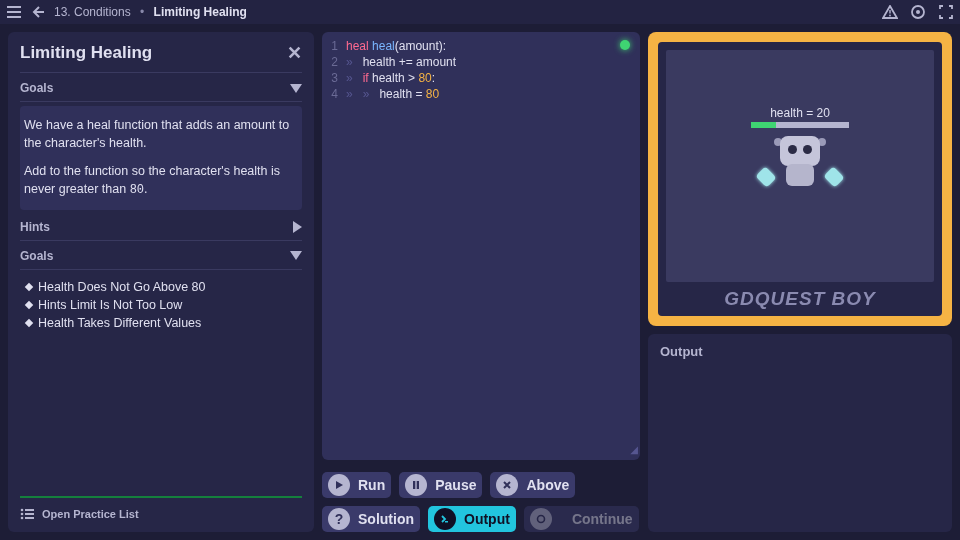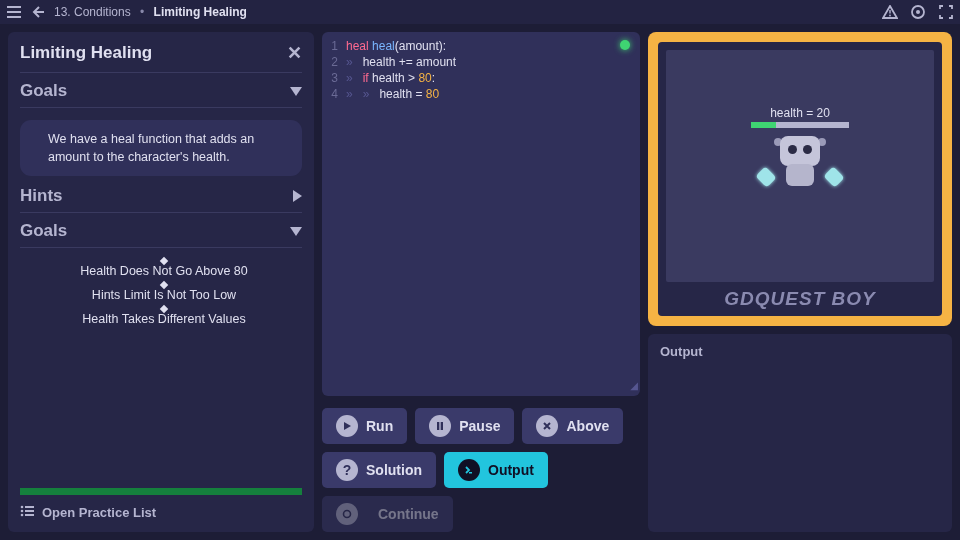--- a/index.html
+++ b/index.html
@@ -34,51 +34,51 @@
   .topbar .spacer { flex:1; }
   .topbar .right { display:flex; align-items:center; gap:12px; }
 
   
   .main { flex:1; display:flex; gap:8px; padding:8px; min-height:0; }
   .sidebar { width:306px; background:var(--panel); border-radius:6px; padding:10px 12px; display:flex; flex-direction:column; min-height:0; }
   .sidebar .title-row { display:flex; align-items:center; }
   .sidebar .title { font-size:17px; font-weight:700; flex:1; }
   .sidebar .close { font-size:18px; font-weight:700; color:var(--text-mid); cursor:pointer; }
   .sidebar hr { border:none; border-top:1px solid #3a3a60; margin:8px 0 4px; }
-  .section-head { display:flex; align-items:center; font-size:17px; font-weight:600; color:var(--text-mid); padding:4px 0; cursor:pointer; }
+  .section-head { display:flex; align-items:center; font-size:12px; font-weight:600; color:var(--text-mid); padding:4px 0; cursor:pointer; }
   .section-head .chev { width:0; height:0; }
   .chev-down { border-left:6px solid transparent; border-right:6px solid transparent; border-top:9px solid var(--text-mid); }
   .chev-right { border-top:6px solid transparent; border-bottom:6px solid transparent; border-left:9px solid var(--text-mid); }
   .section-head .lbl { flex:1; }
-  .goals-box { background:var(--panel-light); border-radius:11px; padding:10px 28px; font-size:12.5px; line-height:1.45; color:var(--text); margin:8px 0 6px; }
+  .goals-box { background:var(--panel-light); border-radius:4px; padding:10px 4px; font-size:12.5px; line-height:1.45; color:var(--text); margin:0 0 6px; }
   .goals-box p { margin:0 0 10px 0; }
   .goals-box p:last-child { margin-bottom:0; }
   .goals-box code { font-family:"Consolas","Courier New",monospace; font-size:12px; color:var(--text); }
   .checks { font-size:12.5px; padding:4px 0 0 6px; }
-  .checks .item { display:flex; align-items:center; gap:0; padding:2px 0;flex-direction:column; }
+  .checks .item { display:flex; align-items:center; gap:6px; padding:2px 0; }
   .checks .bullet { width:6px; height:6px; background:var(--text); transform:rotate(45deg); flex-shrink:0; }
   .sidebar .grow { flex:1; }
-  .open-list { display:flex; align-items:flex-start; gap:8px; font-size:13px; font-weight:600; color:var(--text-mid); border-top:7px solid #15803d; padding:10px 0 2px; cursor:pointer; }
+  .open-list { display:flex; align-items:flex-start; gap:8px; font-size:11px; font-weight:600; color:var(--text-mid); border-top:2px solid #15803d; padding:10px 0 2px; cursor:pointer; }
   .open-list .list-ico svg { display:block; }
 
   
   .center { width:318px; display:flex; flex-direction:column; gap:12px; min-height:0; }
   .editor { flex:1; background:var(--panel-light); border-radius:6px; position:relative; font-family:"Consolas","Courier New",monospace; font-size:12px; line-height:16px; padding:6px 0; overflow:hidden; }
   .status-dot { position:absolute; top:8px; right:10px; width:10px; height:10px; border-radius:50%; background:var(--green); box-shadow:0 0 6px var(--green); }
   .editor .line { display:flex; }
   .editor .ln { width:24px; text-align:right; padding-right:8px; color:#6a6a95; user-select:none; }
   .editor .code { white-space:pre; }
   .editor .ws { color:#565690; }
   .kw { color:var(--keyword); }
   .fn { color:var(--func); }
   .nm { color:var(--num); }
   .editor .resize { position:absolute; right:2px; bottom:2px; color:#565690; font-size:10px; }
 
   .btnrow { display:flex; gap:8px; flex-wrap:wrap; }
-  .btn { background:var(--btn); border:none; border-radius:5px; color:var(--text); font-weight:700; font-size:14px; height:36px; display:flex; align-items:center; gap:8px; padding:0 14px; cursor:pointer; }
+  .btn { background:var(--btn); border:none; border-radius:5px; color:var(--text); font-weight:700; font-size:14px; height:26px; display:flex; align-items:center; gap:8px; padding:0 6px; cursor:pointer; }
   .btn .circ { width:22px; height:22px; border-radius:50%; background:var(--text-mid); display:flex; align-items:center; justify-content:center; }
   .btn .circ svg { display:block; }
   .btn.active { background:var(--cyan); color:#101025; }
   .btn.active .circ { background:#101025; }
   .btn.disabled { opacity:.45; cursor:default;gap:20px; }
 
   
   .rightcol { flex:1; display:flex; flex-direction:column; gap:8px; min-width:0; }
   .viewport-wrap { background:var(--accent); border-radius:8px; padding:10px; }
   .viewport-inner { background:var(--panel); border-radius:4px; padding:8px 8px 4px; }
@@ -156,20 +156,21 @@
     </div>
     <hr>
 
     <div class="section-head">
       <span class="lbl">Goals</span>
       <span class="chev chev-down"></span>
     </div>
     <hr style="margin-top:2px">
     <div class="goals-box">
       <p>We have a heal function that adds an amount to the character's health.</p>
+      <p><span>Add to the function so the character's health is never greater than </span><code>80</code><span>.</span></p>
     </div>
 
     <div class="section-head">
       <span class="lbl">Hints</span>
       <span class="chev chev-right"></span>
     </div>
     <hr style="margin-top:2px">
 
     <div class="section-head">
       <span class="lbl">Goals</span>

